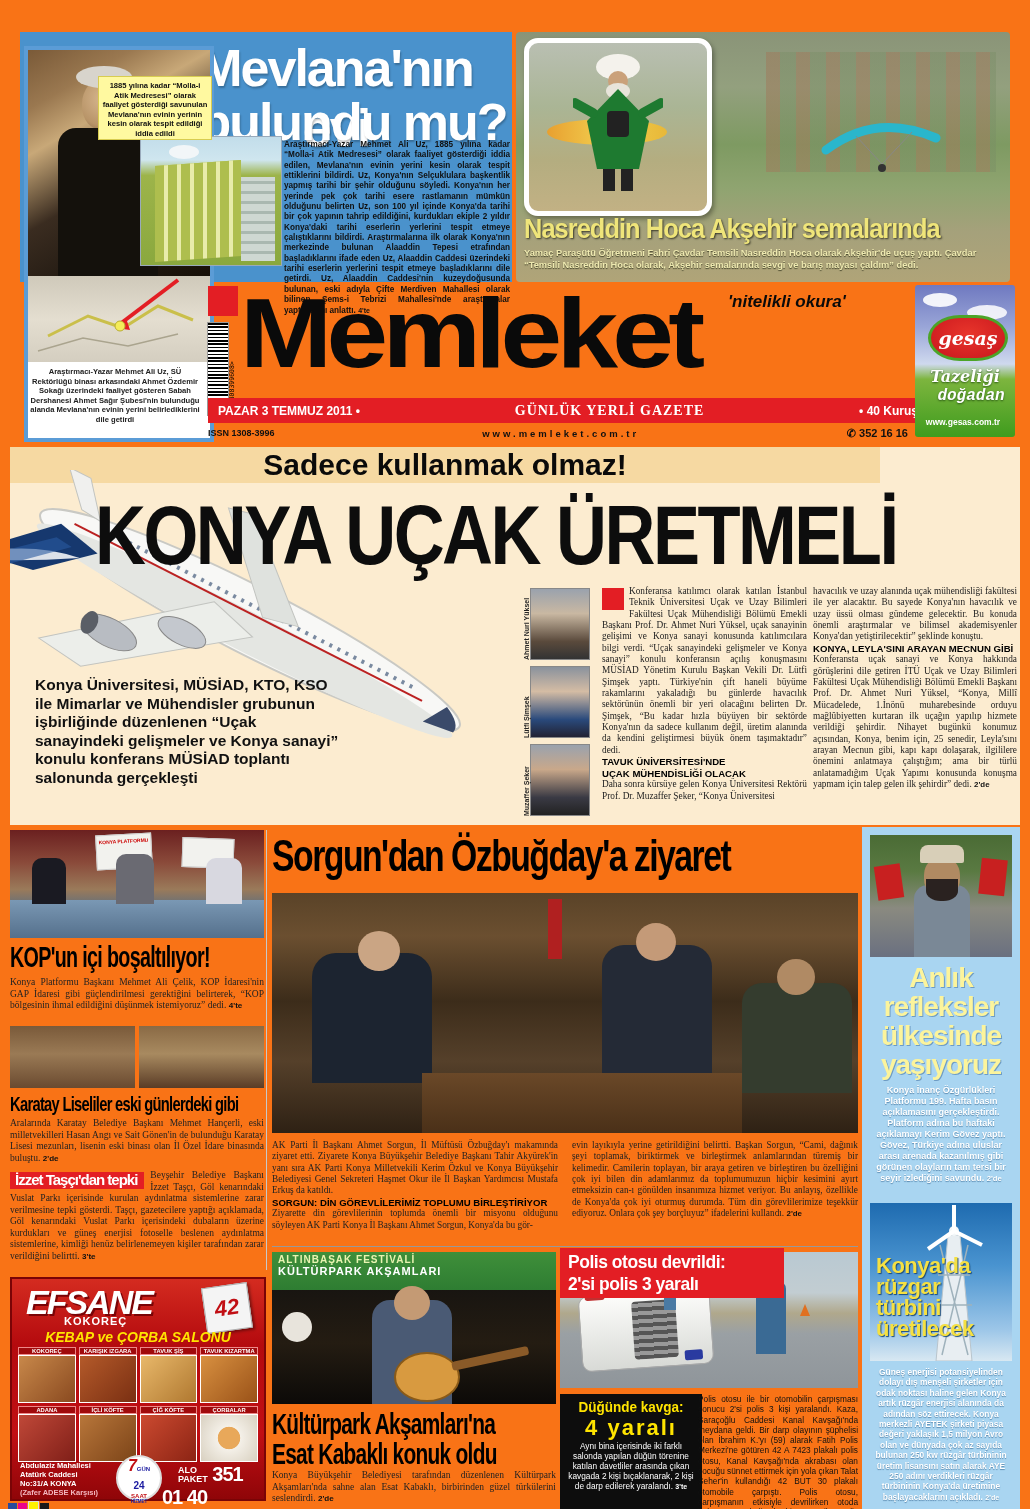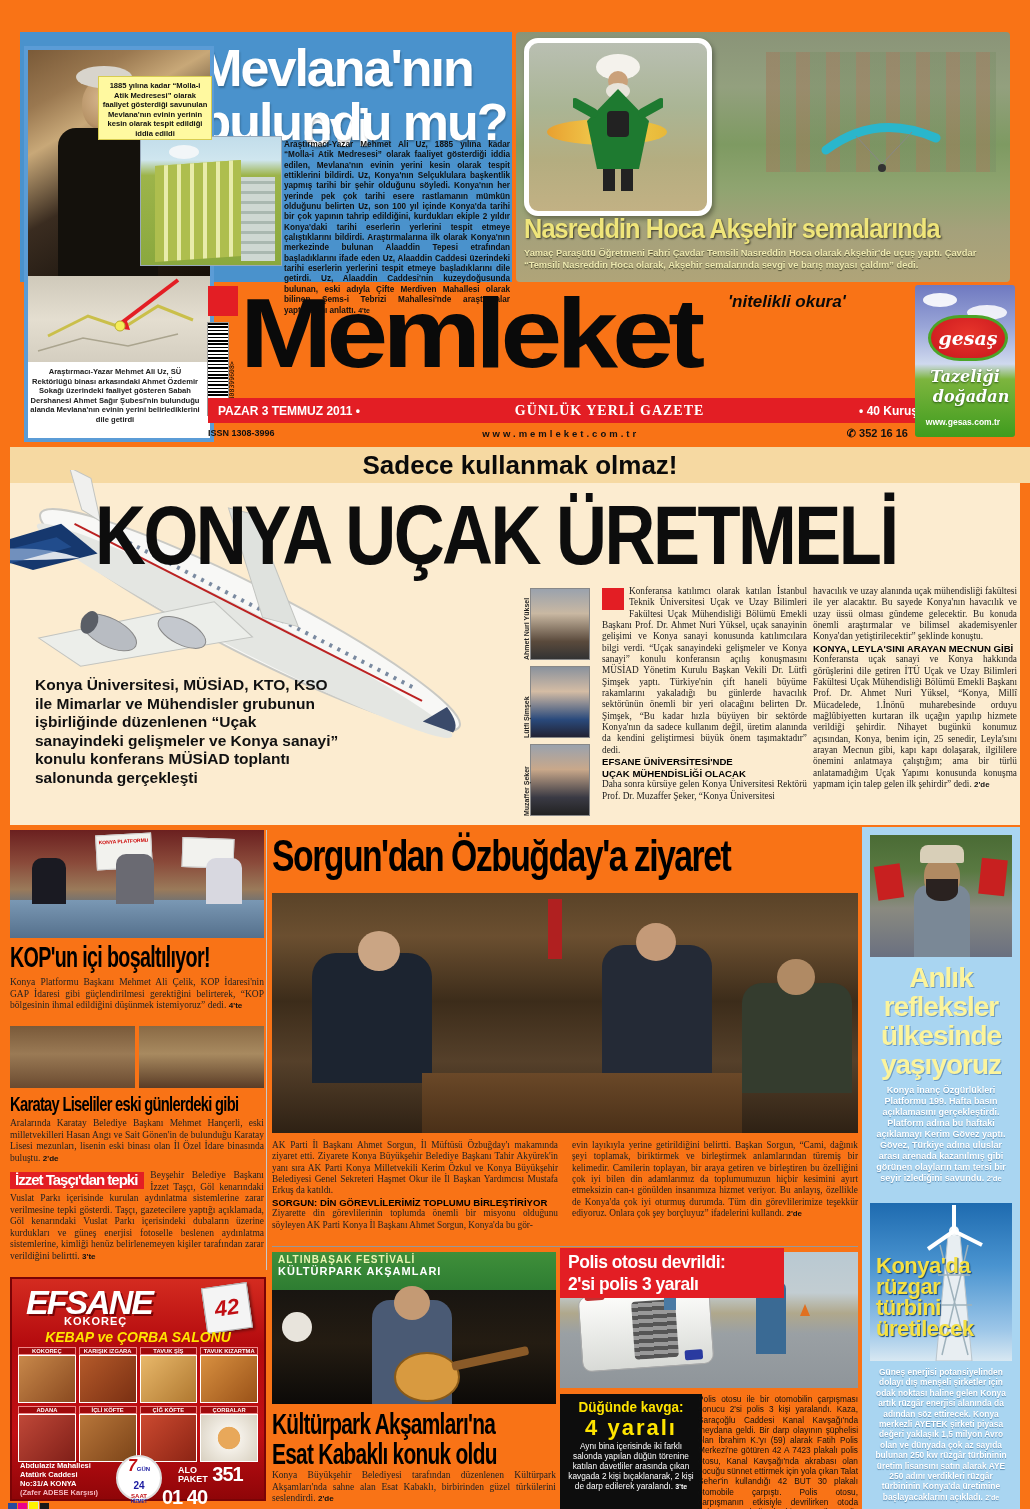--- a/index.html
+++ b/index.html
@@ -155,26 +155,26 @@
     <span class="b" style="font-size:9px;">ISSN 1308-3996</span>
     <span class="b" style="font-size:9.5px;letter-spacing:3px;">www.memleket.com.tr</span>
     <span class="b" style="font-size:11px;"><span>✆</span> <span>352 16 16</span></span>
   </div>
 
   <div class="abs gesas" style="left:915px;top:285px;width:100px;height:152px;">
     <div class="abs" style="left:8px;top:8px;width:34px;height:14px;border-radius:50%;background:#fff;opacity:.9;"></div>
     <div class="abs" style="left:52px;top:20px;width:40px;height:15px;border-radius:50%;background:#fff;opacity:.85;"></div>
     <div class="abs gesas-logo" style="left:13px;top:30px;width:74px;height:40px;font-size:19px;">gesaş</div>
     <div class="abs script b" style="left:0;top:82px;width:100px;font-size:16px;text-align:center;">Tazeliği</div>
-    <div class="abs script b" style="left:0;top:102px;width:112px;font-size:16px;text-align:center;">doğadan</div>
+    <div class="abs script b" style="left:0;top:102px;width:112px;font-size:16px;text-align:center;font-family:Liberation Mono, monospace;">doğadan</div>
     <div class="abs b wt" style="left:0;top:132px;width:96px;font-size:8.5px;text-align:center;">www.gesas.com.tr</div>
   </div>
 
   <div class="abs cream" style="left:10px;top:447px;width:1010px;height:378px;"></div>
-  <div class="abs kicker" style="left:10px;top:447px;width:1020px;height:36px;font-size:26px;">Sadece kullanmak olmaz!</div>
+  <div class="abs kicker" style="left:10px;top:447px;width:870px;height:36px;font-size:30px;">Sadece kullanmak olmaz!</div>
 
   <svg class="abs" style="left:10px;top:470px;" width="540" height="350">
     <g transform="rotate(27 240 150)">
       <ellipse cx="240" cy="150" rx="235" ry="34" fill="#f8f8f6" stroke="#c9c9c4" stroke-width="2"></ellipse>
       <ellipse cx="240" cy="162" rx="233" ry="20" fill="#e4e6e2"></ellipse>
       <path d="M455 138 Q475 148 472 158 L440 162 Z" fill="#3a4a6a"></path>
       <line x1="40" y1="144" x2="430" y2="144" stroke="#b22" stroke-width="2"></line>
       <g stroke="#7a8aa0" stroke-width="4" stroke-dasharray="3 6">
           <line x1="70" y1="136" x2="420" y2="136"></line>
         </g>
@@ -205,21 +205,21 @@
     </div>
     <div style="display:flex;align-items:flex-end;">
       <span class="pname" style="height:70px;">Muzaffer Şeker</span>
       <div class="portrait" style="background:linear-gradient(180deg,#9aa2ad 0%,#c9a88a 35%,#3a3a44 75%,#222 100%);"></div>
     </div>
   </div>
 
   <div class="abs serif artcol" style="left:602px;top:586px;width:205px;height:238px;">
     <div class="dropsq"></div>
     <span>Konferansa katılımcı olarak katılan İstanbul Teknik Üniversitesi Uçak ve Uzay Bilimleri Fakültesi Uçak Mühendisliği Bölümü Emekli Başkanı Prof. Dr. Ahmet Nuri Yüksel, uçak sanayinin gelişimi ve Konya sanayi konusunda katılımcılara bilgi verdi. “Uçak sanayindeki gelişmeler ve Konya sanayi” konulu konferansın açılış konuşmasını MÜSİAD Yönetim Kurulu Başkan Vekili Dr. Lütfi Şimşek yaptı. Türkiye'nin çift haneli büyüme rakamlarını yakaladığı bu günlerde havacılık sektörünün önemli bir yeri olacağını belirten Dr. Şimşek, “Bu kadar hızla büyüyen bir sektörde Konya'nın da sadece kullanım değil, üretim alanında da kendini geliştirmesi büyük önem taşımaktadır” dedi.</span>
-    <div class="subhead">EFSANE ÜNİVERSİTESİ'NDE</div>
+    <div class="subhead">TAVUK ÜNİVERSİTESİ'NDE</div>
     <div class="subhead">UÇAK MÜHENDİSLİĞİ OLACAK</div>
     <span>Daha sonra kürsüye gelen Konya Üniversitesi Rektörü Prof. Dr. Muzaffer Şeker, “Konya Üniversitesi</span>
   </div>
   <div class="abs serif artcol" style="left:813px;top:586px;width:204px;height:238px;">
     <span>havacılık ve uzay alanında uçak mühendisliği fakültesi ile yer alacaktır. Bu sayede Konya'nın havacılık ve uzay üssü olması gündeme gelecektir. Bu konuda önemli araştırmalar ve bilimsel akademisyenler Konya'dan yetiştirilecektir” şeklinde konuştu.</span>
     <div class="subhead">KONYA, LEYLA'SINI ARAYAN MECNUN GİBİ</div>
     <span>Konferansta uçak sanayi ve Konya hakkında görüşlerini dile getiren İTÜ Uçak ve Uzay Bilimleri Fakültesi Uçak Mühendisliği Bölümü Emekli Başkanı Prof. Dr. Ahmet Nuri Yüksel, “Konya, Millî Mücadelede, 1.İnönü muharebesinde orduyu mağlûbiyetten kurtaran ilk uçağın yapılıp hizmete verildiği şehirdir. Nihayet bugünkü konumuz açısından, Konya, benim için, 25 senedir, Leyla'sını arayan Mecnun gibi, kapı kapı dolaşarak, ilgililere önemini anlatmaya çalıştığım; ama bir türlü anlatamadığım Uçak Yapımı konusunda konuşma yapmam için talep gelen ilk şehirdir” dedi.</span>
     <b class="ref">2'de</b>
   </div>
 

